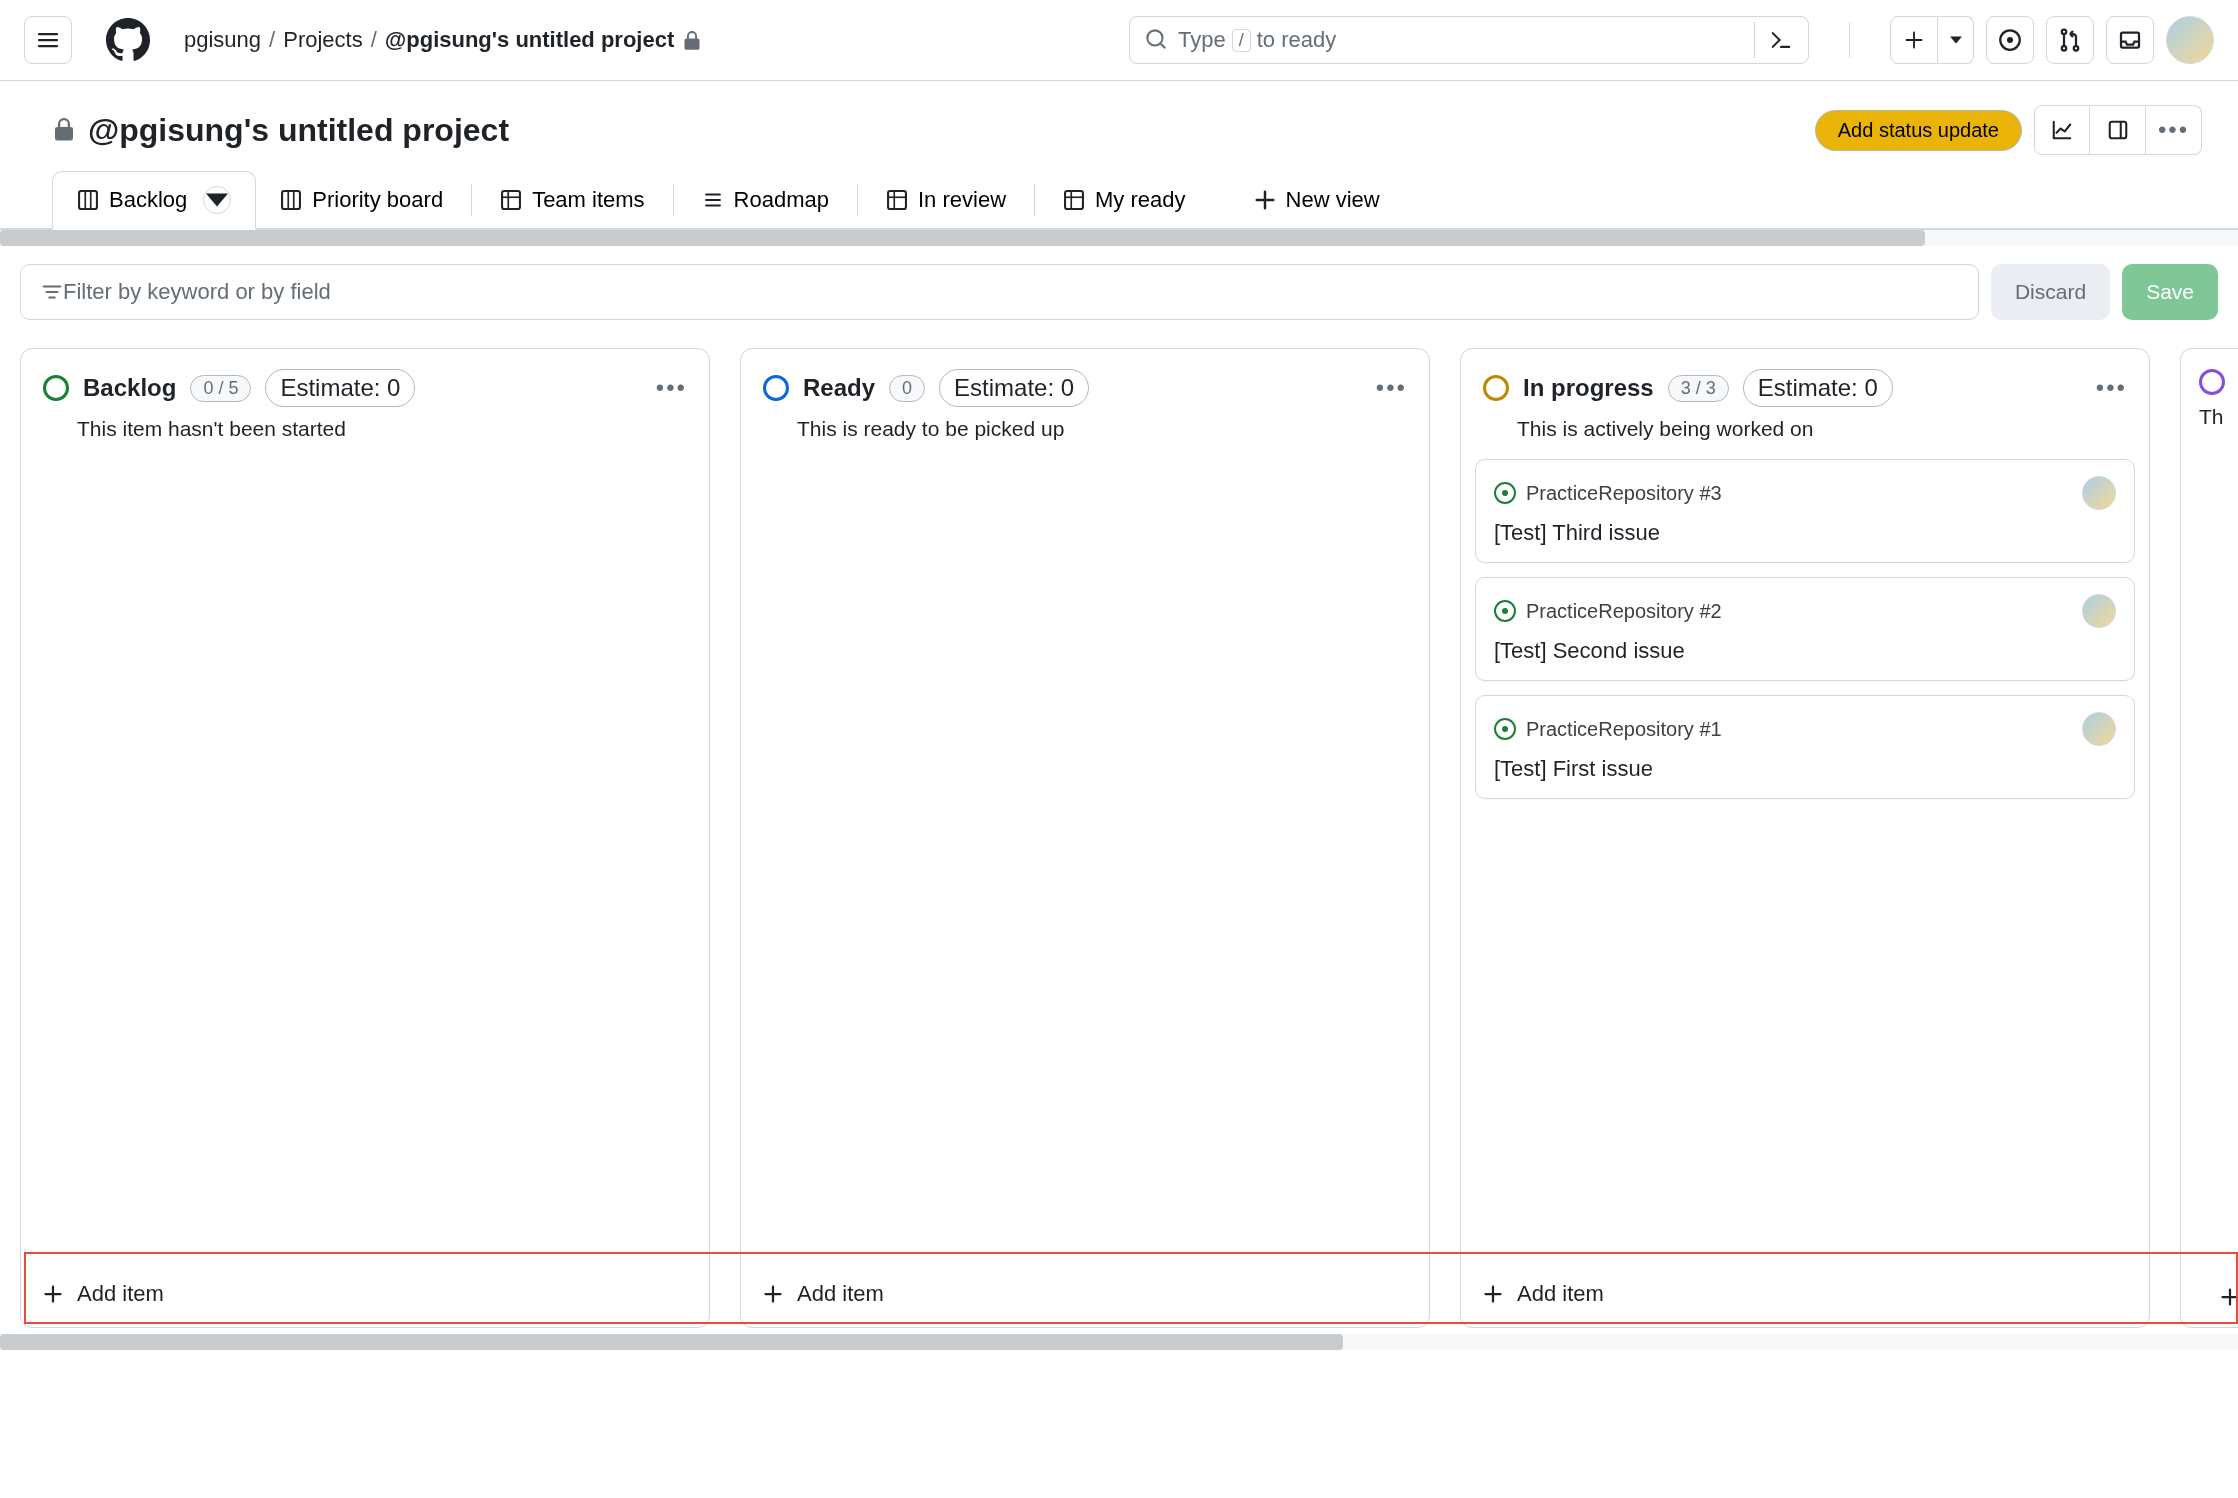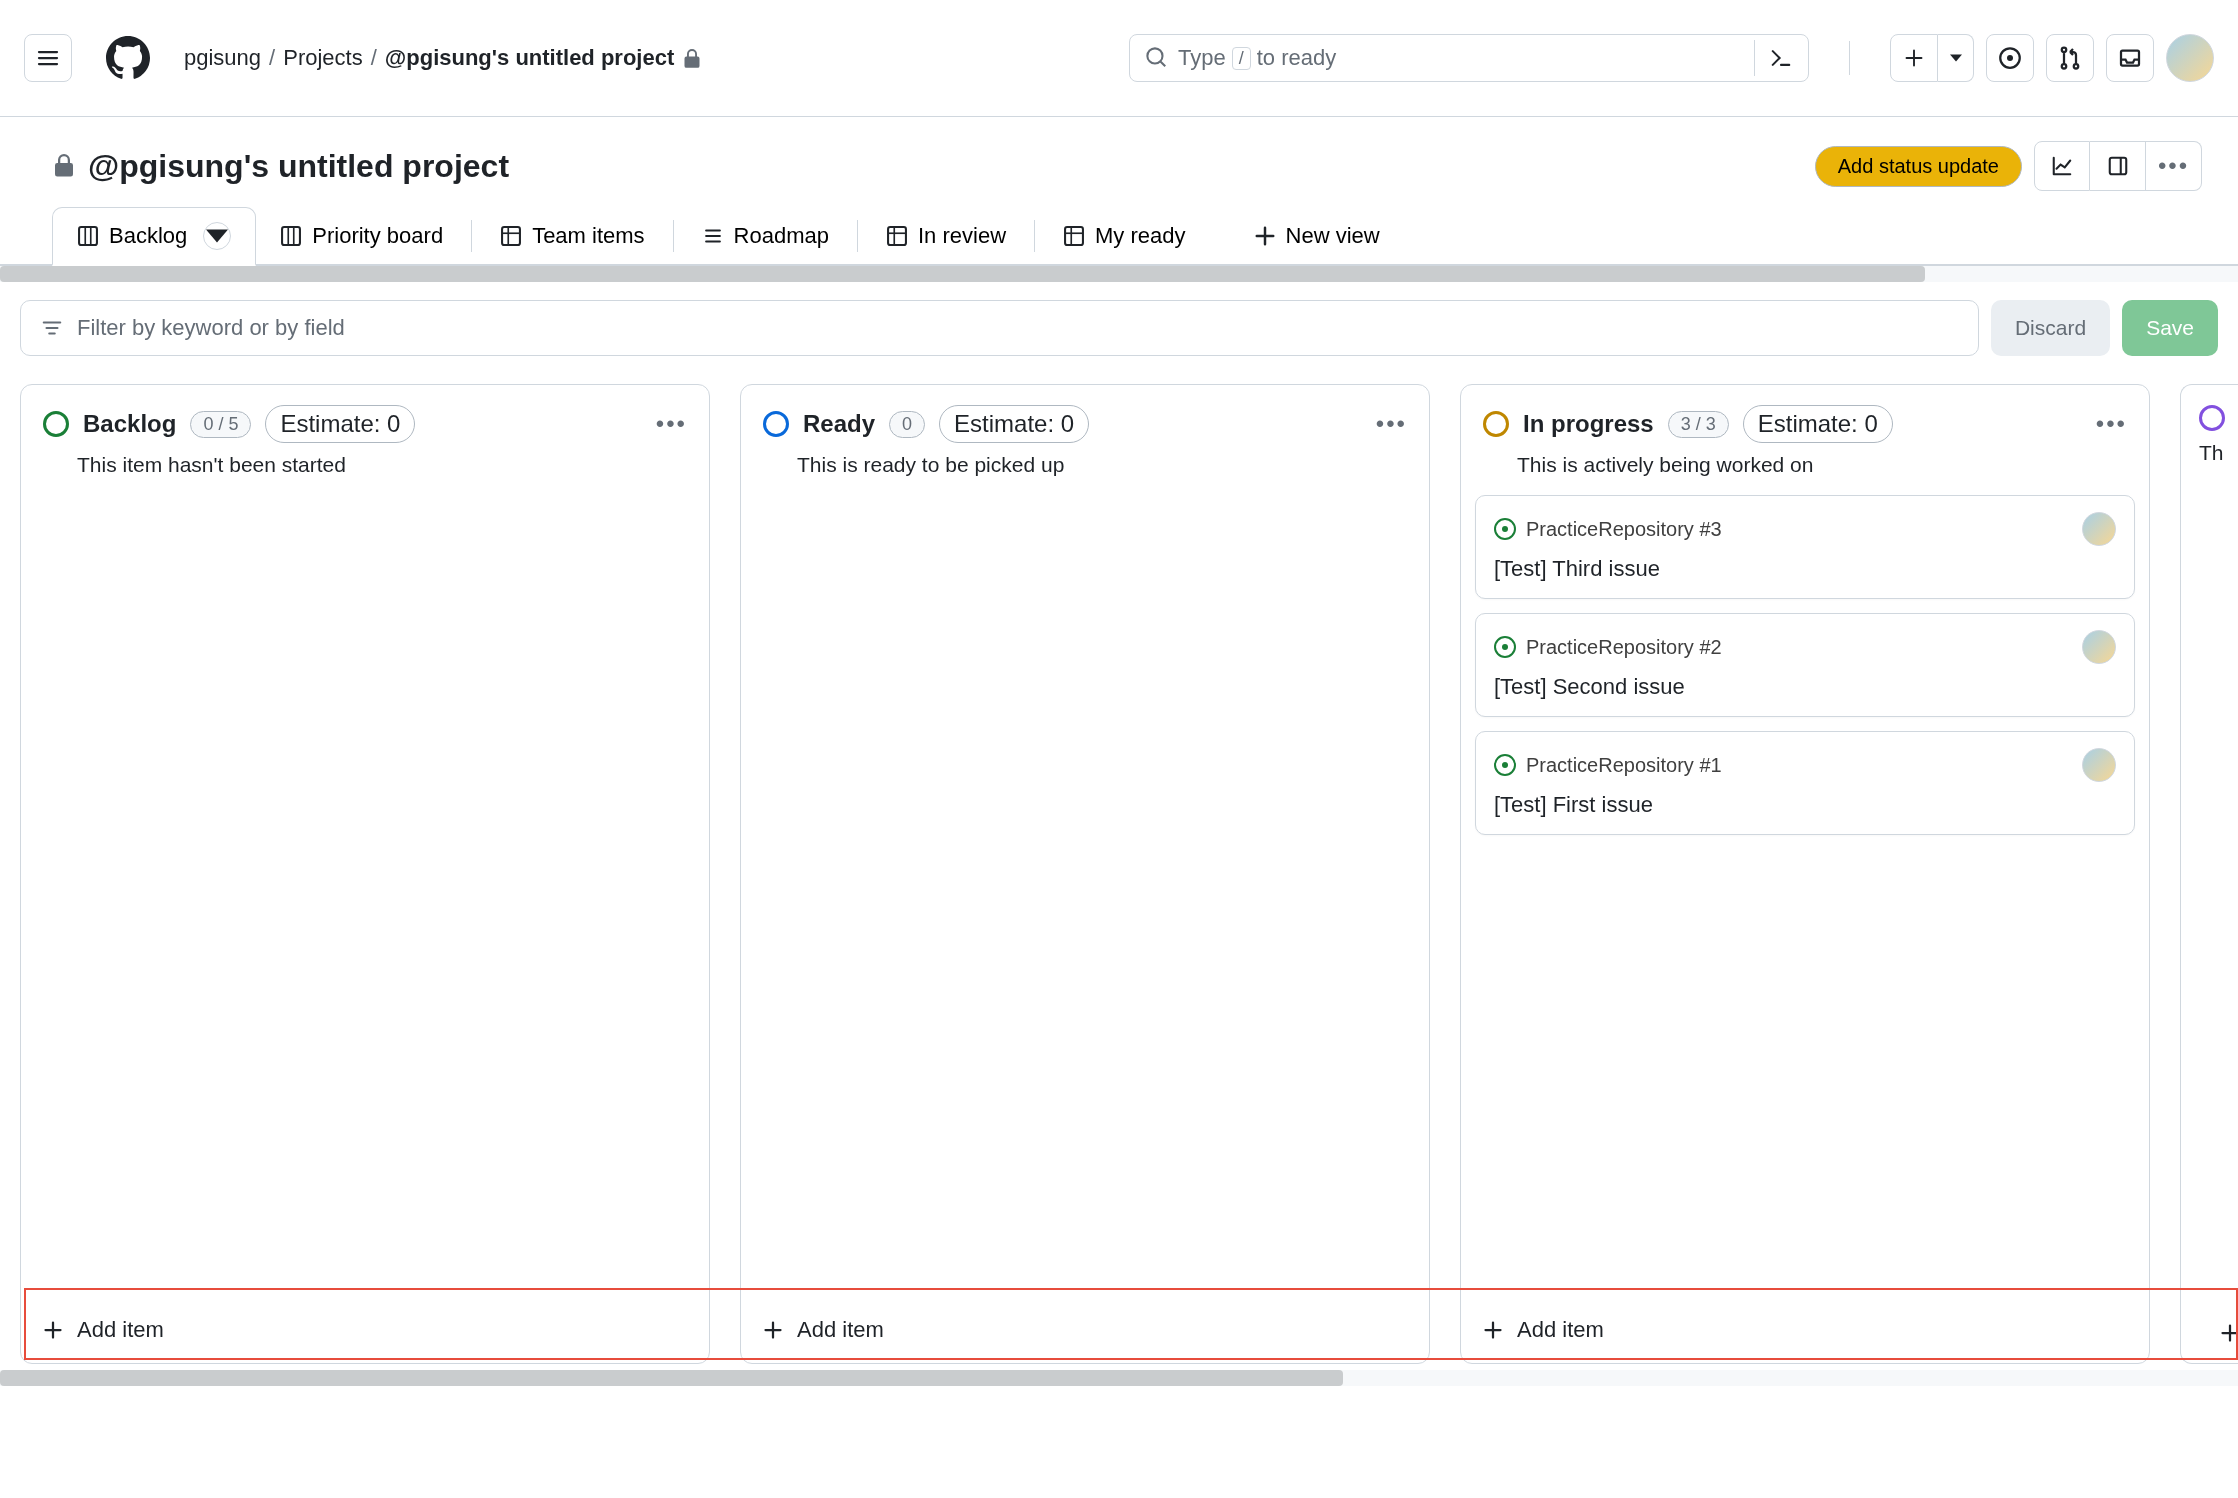--- a/index.html
+++ b/index.html
@@ -9,21 +9,21 @@
   color: #1f2328;
   font-size: 14px;
   width: 2238px;
   overflow-x: hidden;
 }
 
 
 .top-header {
   display: flex;
   align-items: center;
-  padding: 34px 24px;
+  padding: 16px 24px;
   gap: 32px;
   border-bottom: 1px solid #d0d7de;
 }
 .icon-btn {
   width: 48px; height: 48px;
   border: 1px solid #d0d7de;
   border-radius: 8px;
   background: #fff;
   display: inline-flex;
   align-items: center;
@@ -152,21 +152,21 @@
 
 
 .filter-row {
   display: flex; align-items: center; gap: 12px;
   padding: 18px 20px;
 }
 .filter-input {
   flex: 1; height: 56px;
   border: 1px solid #d0d7de; border-radius: 10px;
   display: flex; align-items: center;
-  padding: 0 20px; gap: 14px;
+  padding: 0 20px; 
   font-size: 22px; color: #656d76;
 }
 .pill-btn {
   height: 56px; padding: 0 24px;
   border-radius: 10px; font-size: 21px; font-weight: 500;
   border: none;
 }
 .pill-btn.discard { background: #eaeef2; color: #656d76; }
 .pill-btn.save { background: #7fc797; color: #fff; }
 

